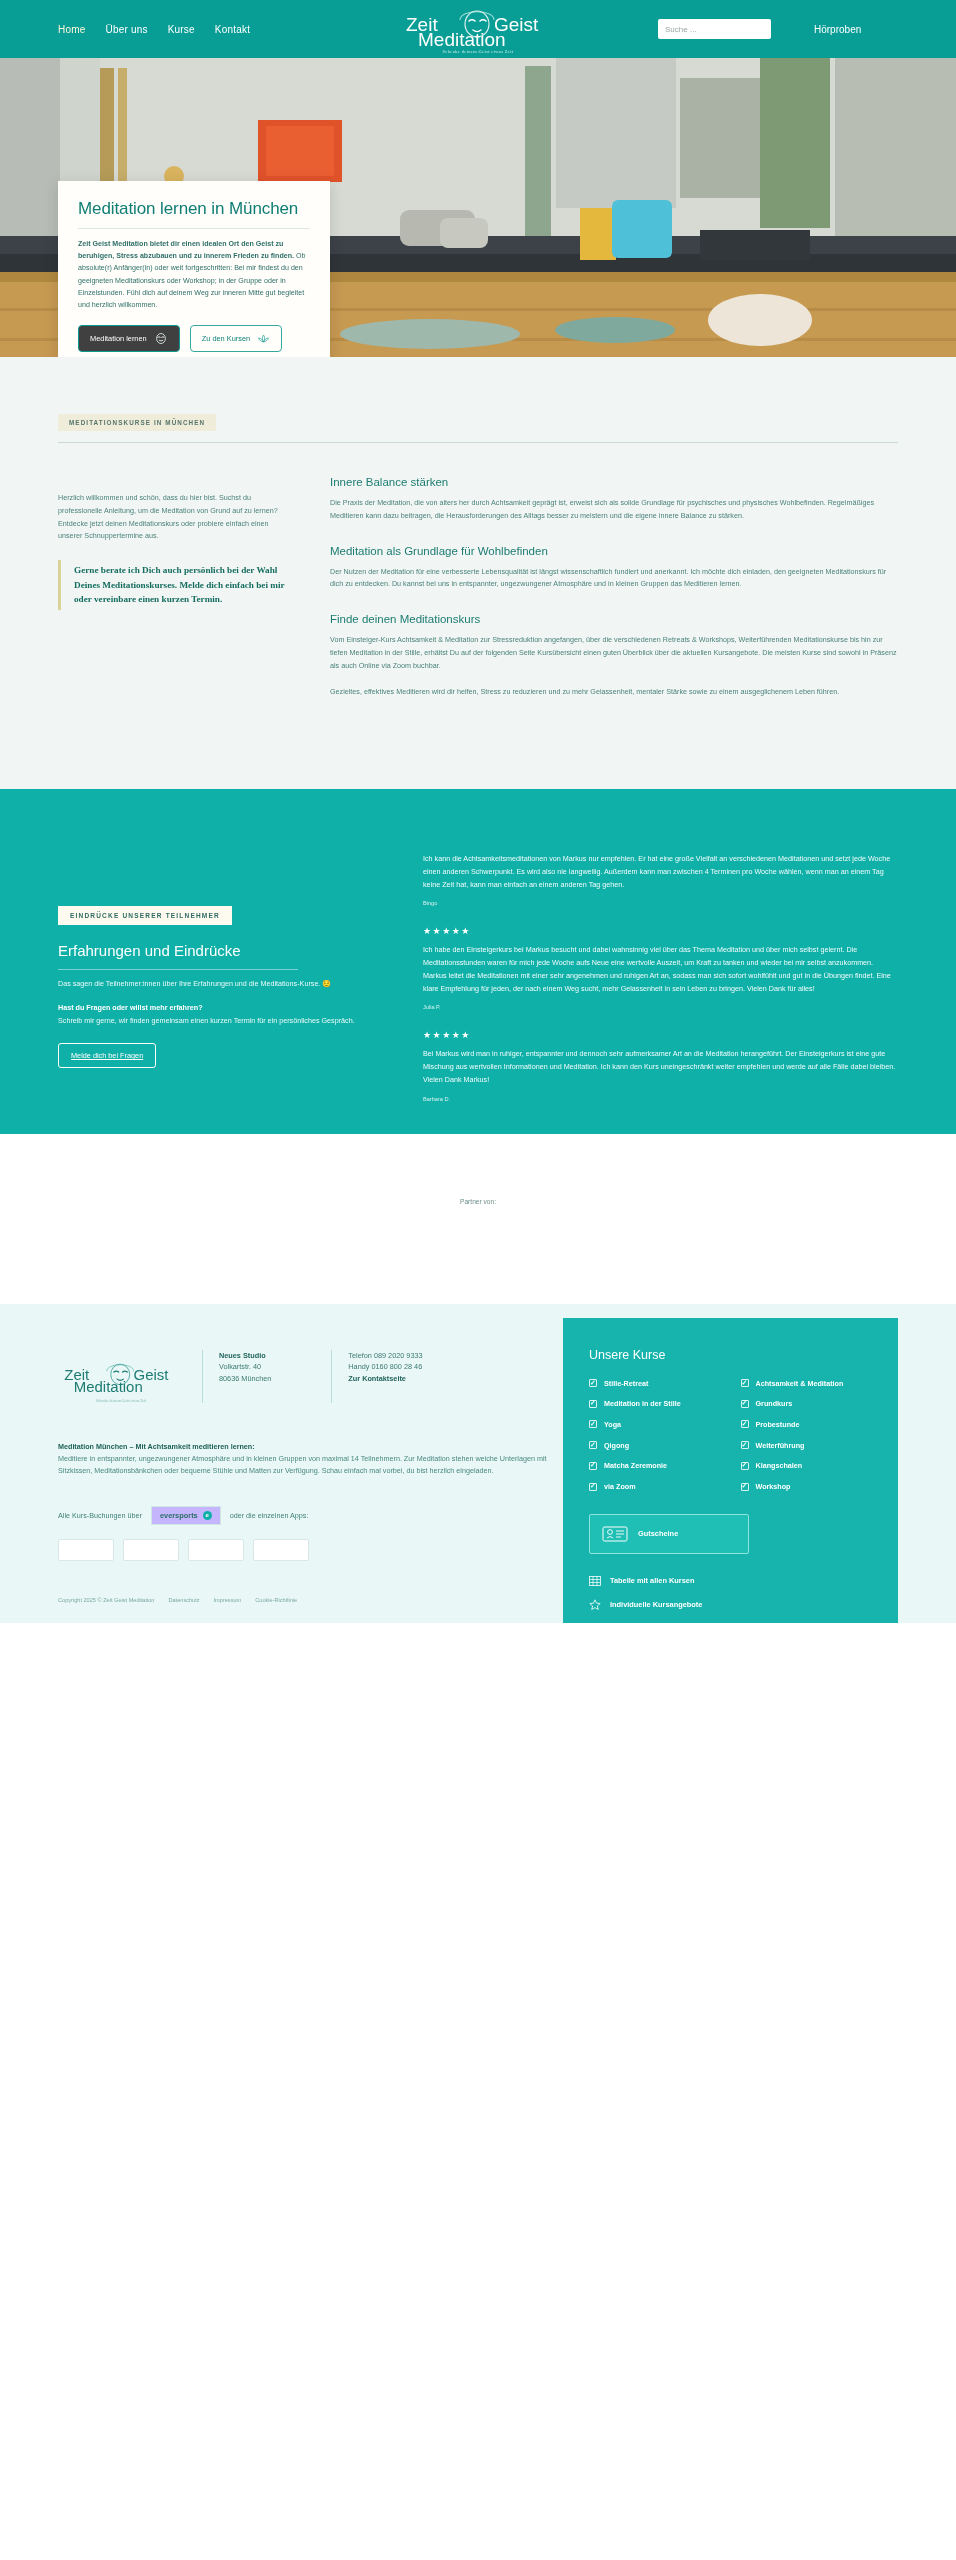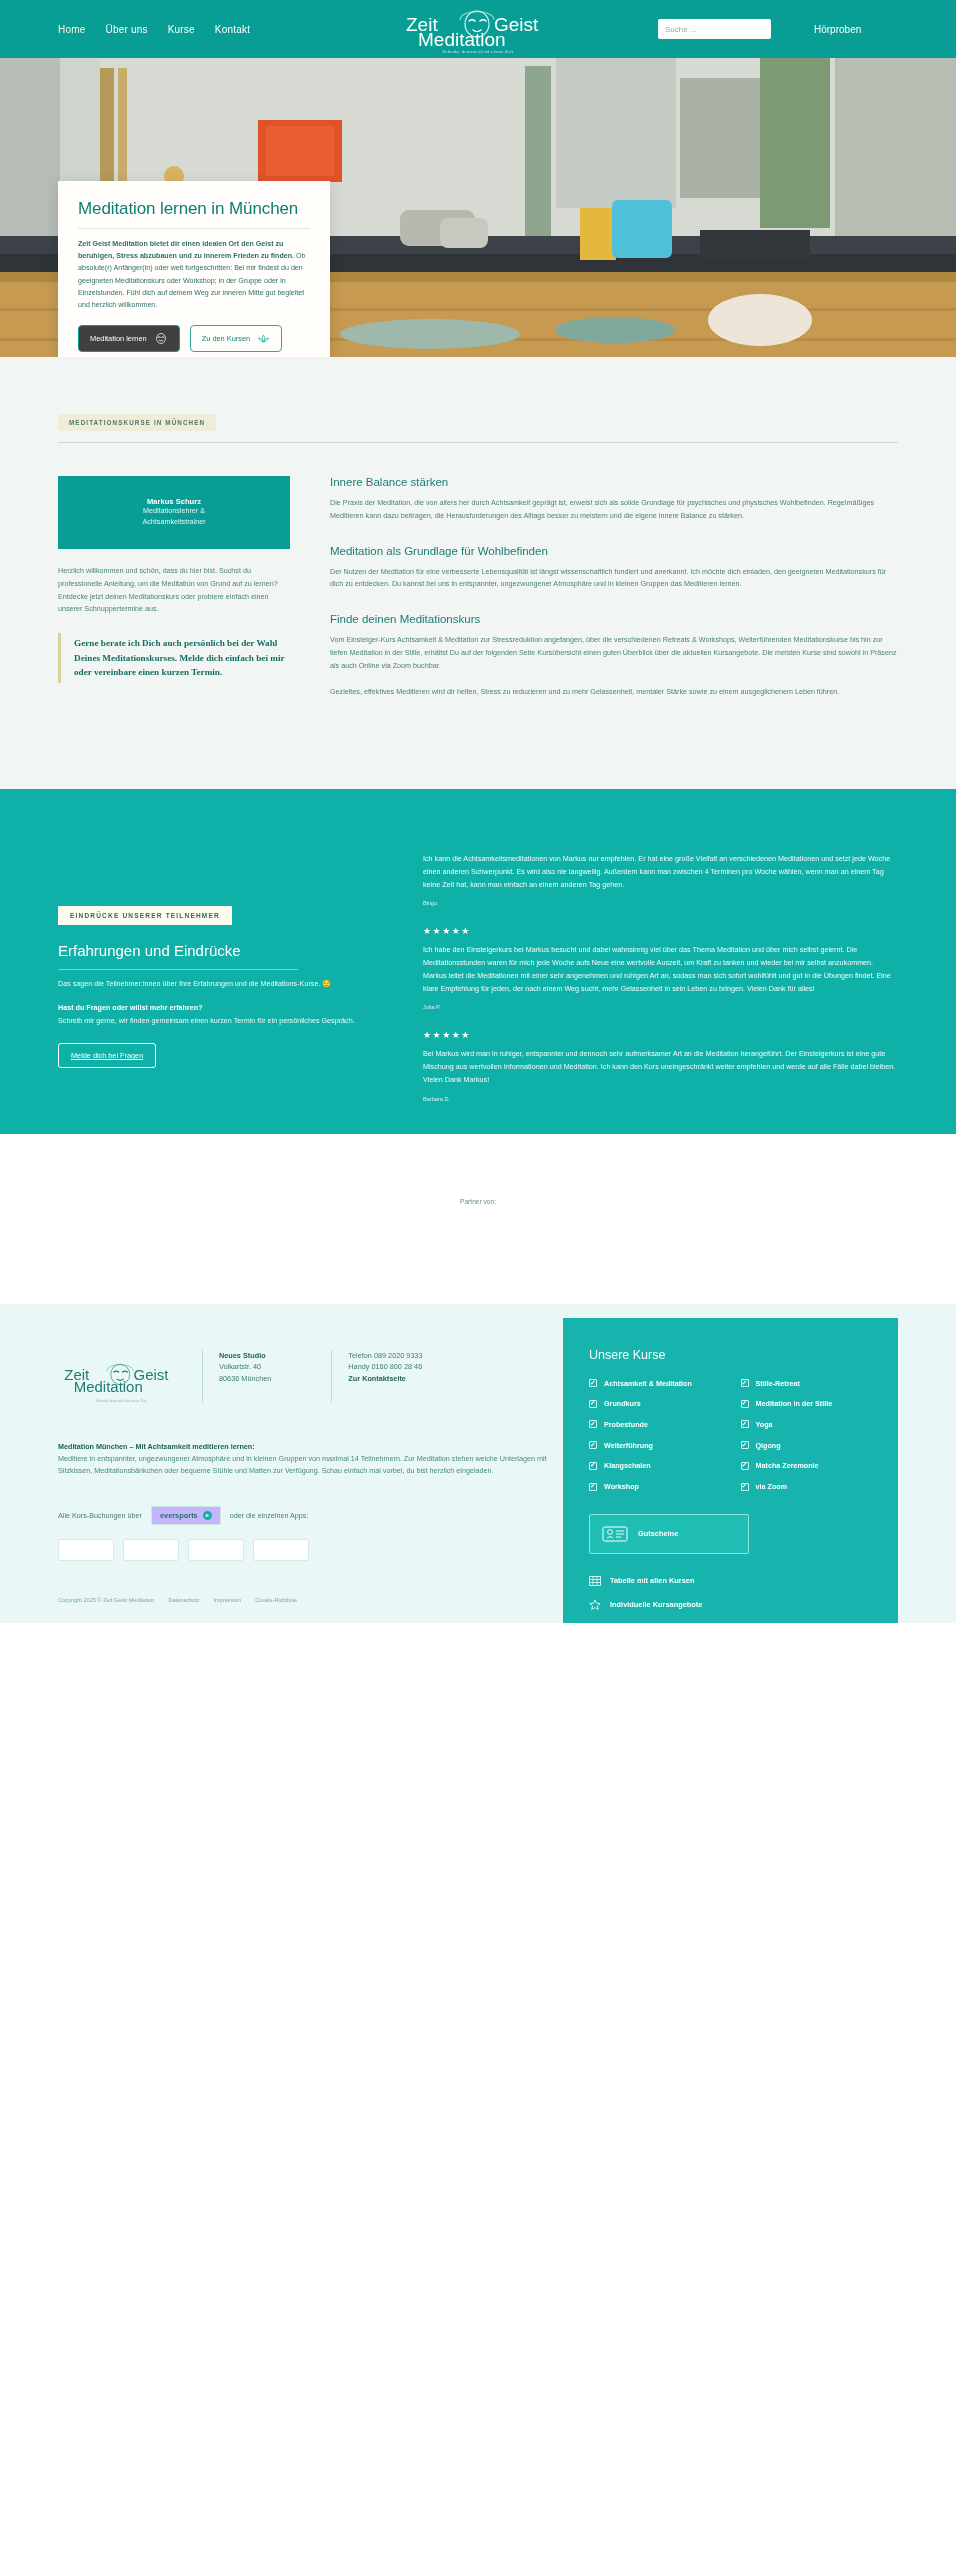--- a/index.html
+++ b/index.html
@@ -273,25 +273,20 @@
     </div>
   </div>
 
   <div class="sec2">
     <div class="wrap">
       <div class="kicker">MEDITATIONSKURSE IN MÜNCHEN</div>
       <div class="h2-rule"></div>
 
       <div class="cols">
         <div class="col-l">
-          <div class="profile-card">
-            <div class="nm">Markus Schurz</div>
-            <div class="rl">Meditationslehrer &amp;</div>
-            <div class="rl">Achtsamkeitstrainer</div>
-          </div>
           <div class="ptxt">Herzlich willkommen und schön, dass du hier bist. Suchst du professionelle Anleitung, um die Meditation von Grund auf zu lernen? Entdecke jetzt deinen Meditationskurs oder probiere einfach einen unserer Schnuppertermine aus.</div>
           <div class="quote">Gerne berate ich Dich auch persönlich bei der Wahl Deines Meditationskurses. Melde dich einfach bei mir oder vereinbare einen kurzen Termin.</div>
         </div>
 
         <div class="col-r">
           <div class="blk">
             <div class="h3">Innere Balance stärken</div>
             <div class="bodytxt">Die Praxis der Meditation, die von alters her durch Achtsamkeit geprägt ist, erweist sich als solide Grundlage für psychisches und physisches Wohlbefinden. Regelmäßiges Meditieren kann dazu beitragen, die Herausforderungen des Alltags besser zu meistern und die eigene innere Balance zu stärken.</div>
           </div>
           <div class="blk">
@@ -399,20 +394,46 @@
           <a href="#">Cookie-Richtlinie</a>
         </div>
       </div>
 
       <div class="f-right">
         <h3>Unsere Kurse</h3>
         <div class="kurs-grid">
           <div class="kurs-col">
             <a class="kurs-item" href="#" style="color:#fff;text-decoration:none">
                 <span class="chk"></span>
+                <span>Stille-Retreat</span>
+              </a>
+            <a class="kurs-item" href="#" style="color:#fff;text-decoration:none">
+                <span class="chk"></span>
+                <span>Meditation in der Stille</span>
+              </a>
+            <a class="kurs-item" href="#" style="color:#fff;text-decoration:none">
+                <span class="chk"></span>
+                <span>Yoga</span>
+              </a>
+            <a class="kurs-item" href="#" style="color:#fff;text-decoration:none">
+                <span class="chk"></span>
+                <span>Qigong</span>
+              </a>
+            <a class="kurs-item" href="#" style="color:#fff;text-decoration:none">
+                <span class="chk"></span>
+                <span>Matcha Zeremonie</span>
+              </a>
+            <a class="kurs-item" href="#" style="color:#fff;text-decoration:none">
+                <span class="chk"></span>
+                <span>via Zoom</span>
+              </a>
+          </div>
+          <div class="kurs-col">
+            <a class="kurs-item" href="#" style="color:#fff;text-decoration:none">
+                <span class="chk"></span>
                 <span>Achtsamkeit &amp; Meditation</span>
               </a>
             <a class="kurs-item" href="#" style="color:#fff;text-decoration:none">
                 <span class="chk"></span>
                 <span>Grundkurs</span>
               </a>
             <a class="kurs-item" href="#" style="color:#fff;text-decoration:none">
                 <span class="chk"></span>
                 <span>Probestunde</span>
               </a>
@@ -420,46 +441,20 @@
                 <span class="chk"></span>
                 <span>Weiterführung</span>
               </a>
             <a class="kurs-item" href="#" style="color:#fff;text-decoration:none">
                 <span class="chk"></span>
                 <span>Klangschalen</span>
               </a>
             <a class="kurs-item" href="#" style="color:#fff;text-decoration:none">
                 <span class="chk"></span>
                 <span>Workshop</span>
-              </a>
-          </div>
-          <div class="kurs-col">
-            <a class="kurs-item" href="#" style="color:#fff;text-decoration:none">
-                <span class="chk"></span>
-                <span>Stille-Retreat</span>
-              </a>
-            <a class="kurs-item" href="#" style="color:#fff;text-decoration:none">
-                <span class="chk"></span>
-                <span>Meditation in der Stille</span>
-              </a>
-            <a class="kurs-item" href="#" style="color:#fff;text-decoration:none">
-                <span class="chk"></span>
-                <span>Yoga</span>
-              </a>
-            <a class="kurs-item" href="#" style="color:#fff;text-decoration:none">
-                <span class="chk"></span>
-                <span>Qigong</span>
-              </a>
-            <a class="kurs-item" href="#" style="color:#fff;text-decoration:none">
-                <span class="chk"></span>
-                <span>Matcha Zeremonie</span>
-              </a>
-            <a class="kurs-item" href="#" style="color:#fff;text-decoration:none">
-                <span class="chk"></span>
-                <span>via Zoom</span>
               </a>
           </div>
         </div>
 
         <a href="#" class="gut" style="color:#fff;text-decoration:none">
           <svg width="26" height="18" viewBox="0 0 26 18">
             <rect x="1" y="2" width="24" height="14" rx="1.5" stroke="#ffffff" stroke-width="1" fill="none"></rect>
             <circle cx="8" cy="7" r="2.4" stroke="#fff" stroke-width=".9" fill="none"></circle>
             <path d="M5 13 q3 -3 6 0" stroke="#fff" stroke-width=".9" fill="none"></path>
             <line x1="14" y1="6" x2="22" y2="6" stroke="#fff" stroke-width=".9"></line>

